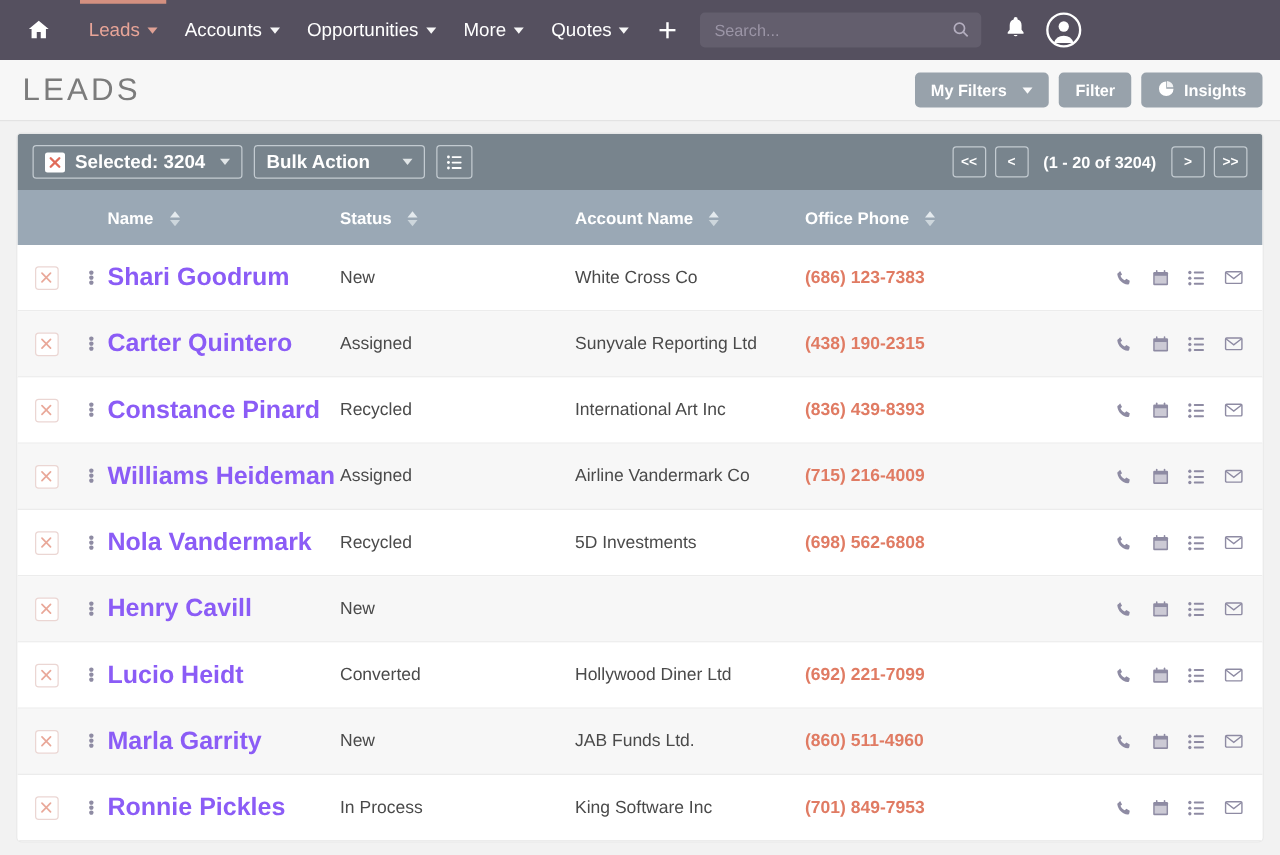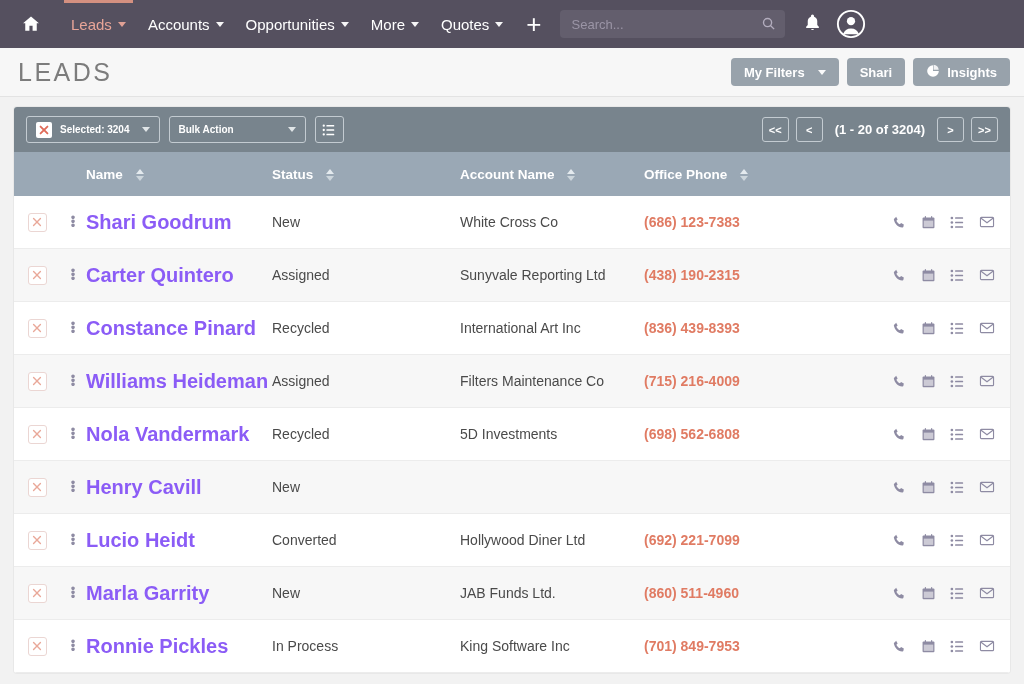--- a/index.html
+++ b/index.html
@@ -129,21 +129,21 @@
     background: #78848d;
     display: flex; align-items: center;
     padding: 0 12px;
   }
   .tb-group { display: flex; align-items: center; }
   .tb-btn {
     height: 27px;
     border: 1px solid #c3cbd1;
     border-radius: 3px;
     color: #fff;
-    font-size: 10px;
+    font-size: 15px;
     font-weight: bold;
     display: flex; align-items: center;
     padding: 0 9px;
     cursor: pointer;
     background: transparent;
     font-family: inherit;
     white-space: nowrap;
   }
   .tb-btn .caret { border-top-color: #e6eaec; margin-left: 12px; }
   .sel-box {
@@ -304,21 +304,21 @@
   </div>
 </div>
 
 <div class="page-head">
   <div class="page-title">LEADS</div>
   <div class="head-actions">
     <button class="btn">
       <span>My Filters</span>
       <span class="caret"></span>
     </button>
-    <button class="btn">Shari</button>
+    <button class="btn">Filter</button>
     <button class="btn">
       <span>
         <svg width="14" height="14" viewBox="0 0 24 24" fill="#ffffff">
           <path d="M12 2a10 10 0 1 0 10 10h-10z"></path>
           <path d="M13 1.2V10h8.8A10 10 0 0 0 13 1.2z" opacity=".85"></path>
         </svg>
       </span>
       <span>Insights</span>
     </button>
   </div>
@@ -564,21 +564,21 @@
         </div>
         <div class="c-dots">
           <span class="dots">
             <span>•</span>
             <span>•</span>
             <span>•</span>
           </span>
         </div>
         <div class="c-name"><span class="lead-name">Williams Heideman</span></div>
         <div class="c-stat"><span class="cell-text">Assigned</span></div>
-        <div class="c-acct"><span class="cell-text">Filters Maintenance Co</span></div>
+        <div class="c-acct"><span class="cell-text">Airline Vandermark Co</span></div>
         <div class="c-phone"><span class="phone">(715) 216-4009</span></div>
         <div class="c-acts">
           <span class="act">
             <svg width="15" height="15" viewBox="0 0 24 24" fill="#8e8ba3">
               <path d="M6.6 2.8 9 7.2l-2 1.9c.9 2.4 3.1 4.7 5.6 5.7l1.9-2 4.4 2.4-.6 3.2c-.2 1-1.1 1.7-2.1 1.6C9.4 19.4 4.1 14.1 3 7.2c-.2-1 .5-2 1.5-2.2z"></path>
             </svg>
           </span>
           <span class="act">
             <svg width="15" height="15" viewBox="0 0 24 24" fill="#8e8ba3">
               <rect x="2.5" y="4" width="19" height="17" rx="1.6"></rect>

